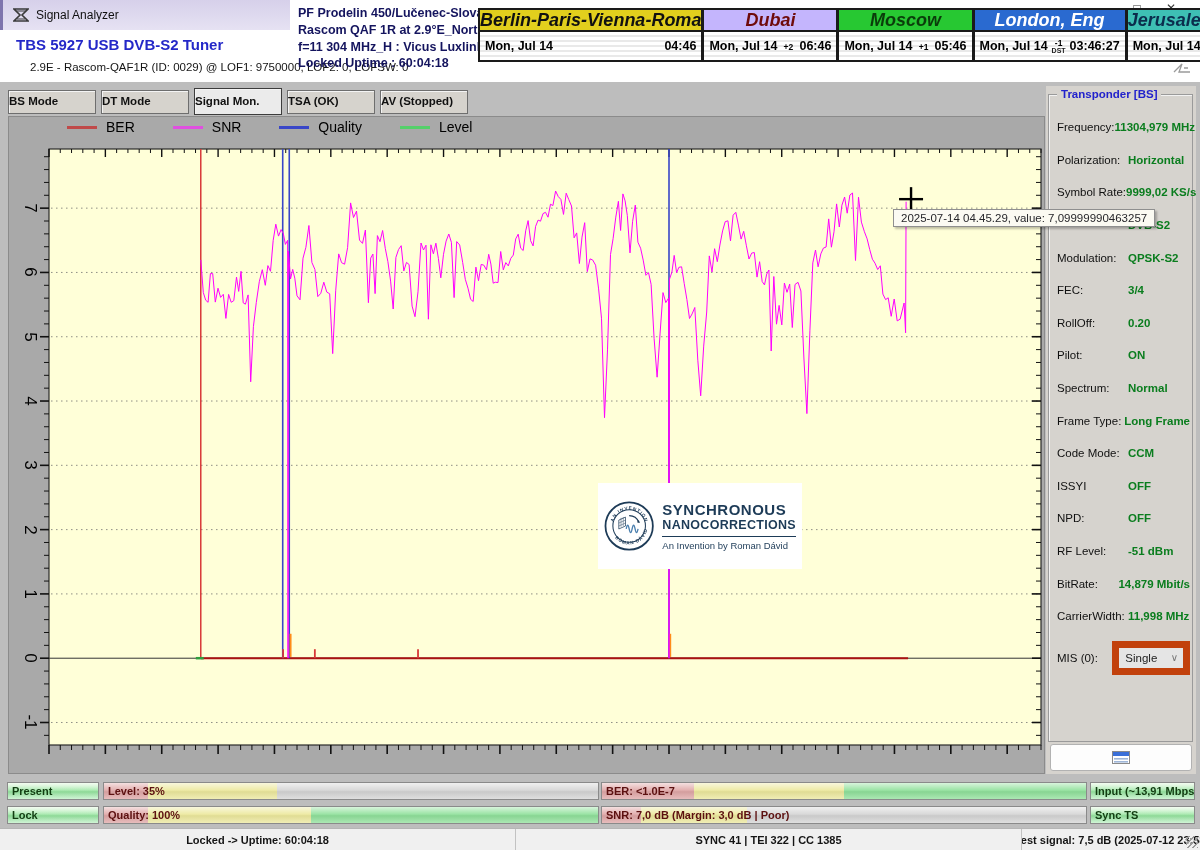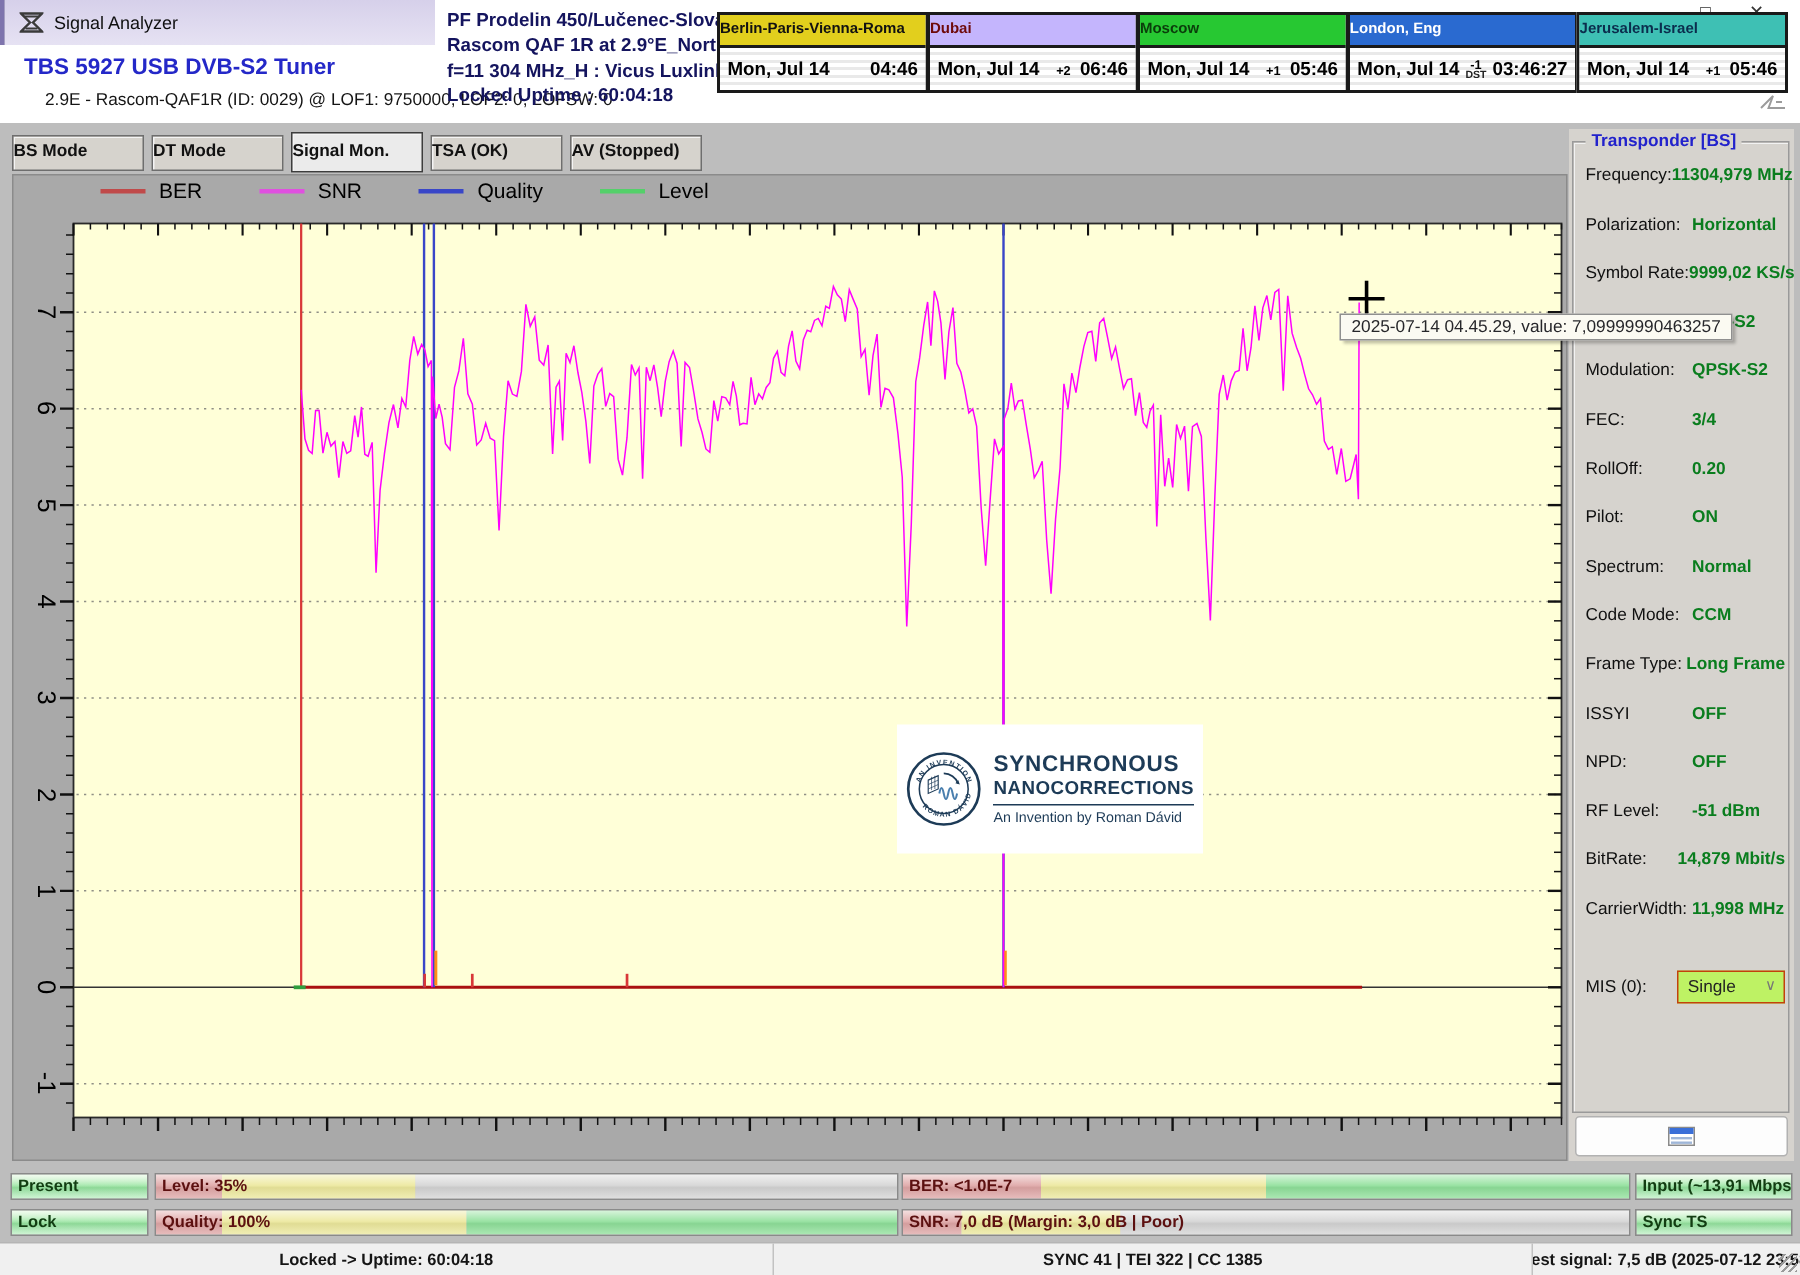--- a/index.html
+++ b/index.html
@@ -15,22 +15,22 @@
   .win-btn{position:absolute;top:1px;z-index:2;font-size:12px;color:#333;width:22px;text-align:center;cursor:default}
   .header-band{position:absolute;left:0;top:30px;width:290px;height:52px;background:#fff}
   .tuner-title{position:absolute;left:16px;top:36px;font-size:15px;font-weight:700;color:#2428c8;z-index:2}
   .tuner-sub{position:absolute;left:30px;top:61px;font-size:11.5px;color:#151515;z-index:2}
   .center-info{position:absolute;left:298px;top:5px;z-index:2;color:#14145e;font-size:12.5px;
     font-weight:700;line-height:16.8px;white-space:nowrap}
   
   .clocks{position:absolute;left:478px;top:8px;width:714px;height:54px;display:flex;z-index:5}
   .clock{flex:1;border:2px solid #1a1a1a;border-right-width:1px;display:flex;flex-direction:column}
   .clock:last-child{border-right-width:2px}
-  .clock-head{height:20px;line-height:20px;font-size:10px;font-weight:700;
-    border-bottom:2px solid #1a1a1a;white-space:nowrap;overflow:hidden}
+  .clock-head{height:20px;line-height:20px;text-align:center;font-size:18px;font-weight:700;
+    font-style:italic;border-bottom:2px solid #1a1a1a;white-space:nowrap;overflow:hidden}
   .clock-body{flex:1;background:repeating-linear-gradient(180deg,#ffffff 0 3px,#e9e9e9 3px 5px);
     display:flex;align-items:center;padding:0 5px;font-size:12.5px;font-weight:700;color:#000}
   .clock-date{flex:1;white-space:nowrap}
   .clock-off{width:22px;text-align:center;line-height:8px;padding-top:1px}
   .off-top{display:block;font-size:8.5px;font-weight:700}
   .off-bot{display:block;font-size:7px;font-weight:700;color:#222}
   .clock-time{text-align:right;white-space:nowrap}
   .signature{position:absolute;left:1172px;top:62px;z-index:6;opacity:.75}
   
   .tabs{position:absolute;left:8px;top:90px;display:flex;gap:5px;z-index:2}
@@ -59,25 +59,25 @@
   .tooltip{position:absolute;left:893px;top:209px;z-index:30;background:#fbfaf2;
     border:1px solid #8f8f8f;box-shadow:2px 2px 2px rgba(0,0,0,.25);
     font-size:11.5px;color:#26262a;padding:2px 7px;white-space:nowrap}
   
   .side-panel{position:absolute;left:1046px;top:86px;width:150px;height:688px;background:#d6d3ce}
   .groupbox{position:absolute;left:2px;top:8px;right:3px;bottom:32px;
     border:1px solid #9a9a9a;box-shadow:inset 1px 1px 0 #f2f2f2}
   .group-title{position:absolute;left:8px;top:-7px;background:#d6d3ce;padding:0 4px;
     font-size:11.5px;font-weight:700;color:#2222cc}
   .tp-rows{position:absolute;left:8px;top:16px;right:2px}
-  .tp-row{height:32.6px;display:flex;align-items:flex-start}
+  .tp-row{height:32.6px;display:flex;align-items:center}
   .tp-label{width:71px;font-size:11.5px;color:#101010;white-space:nowrap}
   .tp-value{font-size:11.5px;font-weight:700;color:#0a7d1e;white-space:nowrap}
   .mis-row{margin-top:9px;display:flex;align-items:center}
-  .mis-select{width:74px;height:20px;background:#bef264;border:1px solid #c2410c;
+  .mis-select{width:74px;height:20px;background:#e5e5e5;border:7px solid #c2410c;
     font-size:11.5px;line-height:20px;padding-left:6px;position:relative;cursor:pointer;color:#222}
   .mis-chevron{position:absolute;right:5px;top:0;color:#777;font-size:10px}
   .panel-btn{position:absolute;left:4px;right:4px;bottom:3px;height:25px;background:#fdfdfd;
     border:1px solid #b2b2b2;border-radius:3px;display:flex;align-items:center;justify-content:center;cursor:pointer}
   
   .meter{position:absolute;height:16px;border:1px solid #8a8a8a;background:#cfcfcf;overflow:hidden}
   .meter .lbl{position:absolute;left:4px;top:0;line-height:16px;font-size:11px;font-weight:700;
     white-space:nowrap;z-index:3}
   .meter.green{background:linear-gradient(180deg,#d9f6d4 0%,#95e49f 55%,#bff1c6 100%)}
   .meter.green .lbl{color:#123d12}
@@ -572,26 +572,26 @@
         </div>
         <div class="tp-row">
           <span class="tp-label">Pilot:</span>
           <span class="tp-value">ON</span>
         </div>
         <div class="tp-row">
           <span class="tp-label">Spectrum:</span>
           <span class="tp-value">Normal</span>
         </div>
         <div class="tp-row">
+          <span class="tp-label">Frame Type:</span>
+          <span class="tp-value">Long Frame</span>
+        </div>
+        <div class="tp-row">
           <span class="tp-label">Code Mode:</span>
           <span class="tp-value">CCM</span>
-        </div>
-        <div class="tp-row">
-          <span class="tp-label">Frame Type:</span>
-          <span class="tp-value">Long Frame</span>
         </div>
         <div class="tp-row">
           <span class="tp-label">ISSYI</span>
           <span class="tp-value">OFF</span>
         </div>
         <div class="tp-row">
           <span class="tp-label">NPD:</span>
           <span class="tp-value">OFF</span>
         </div>
         <div class="tp-row">

